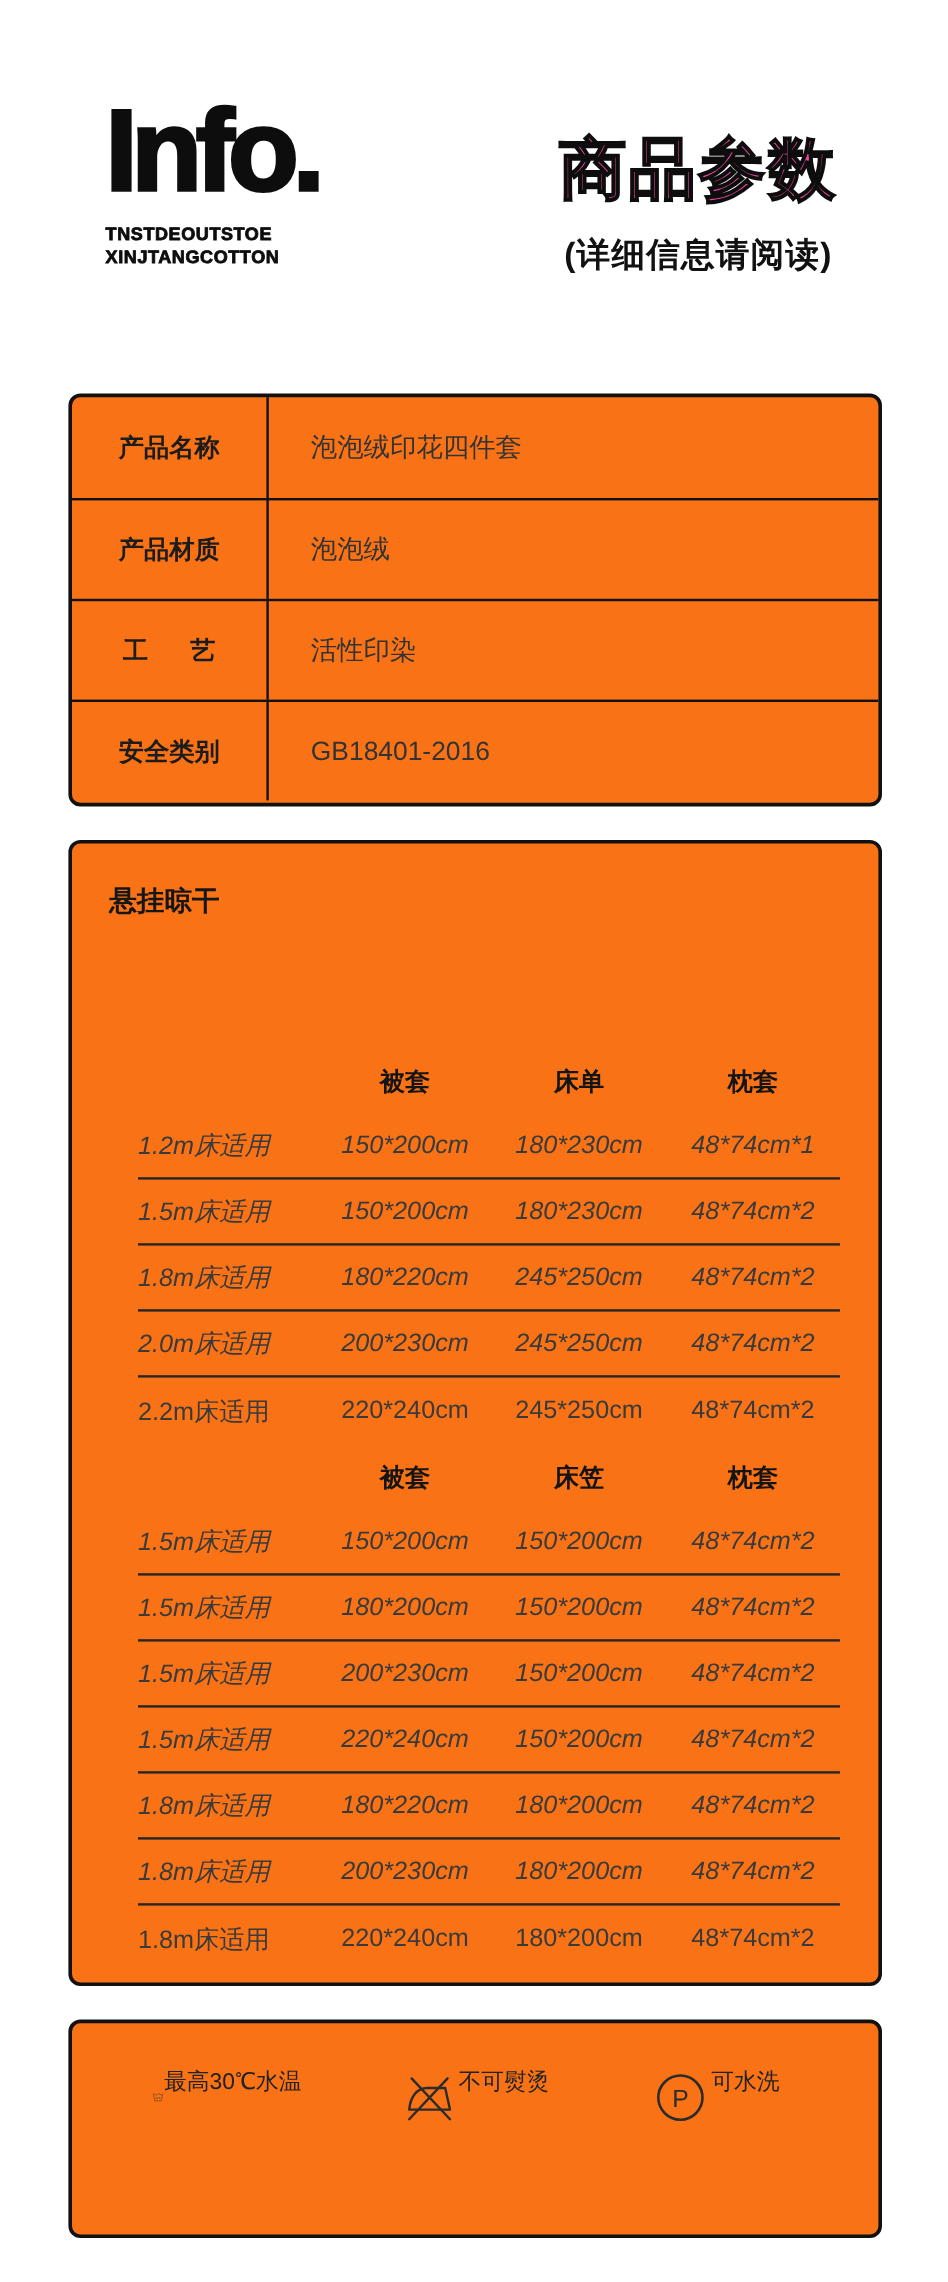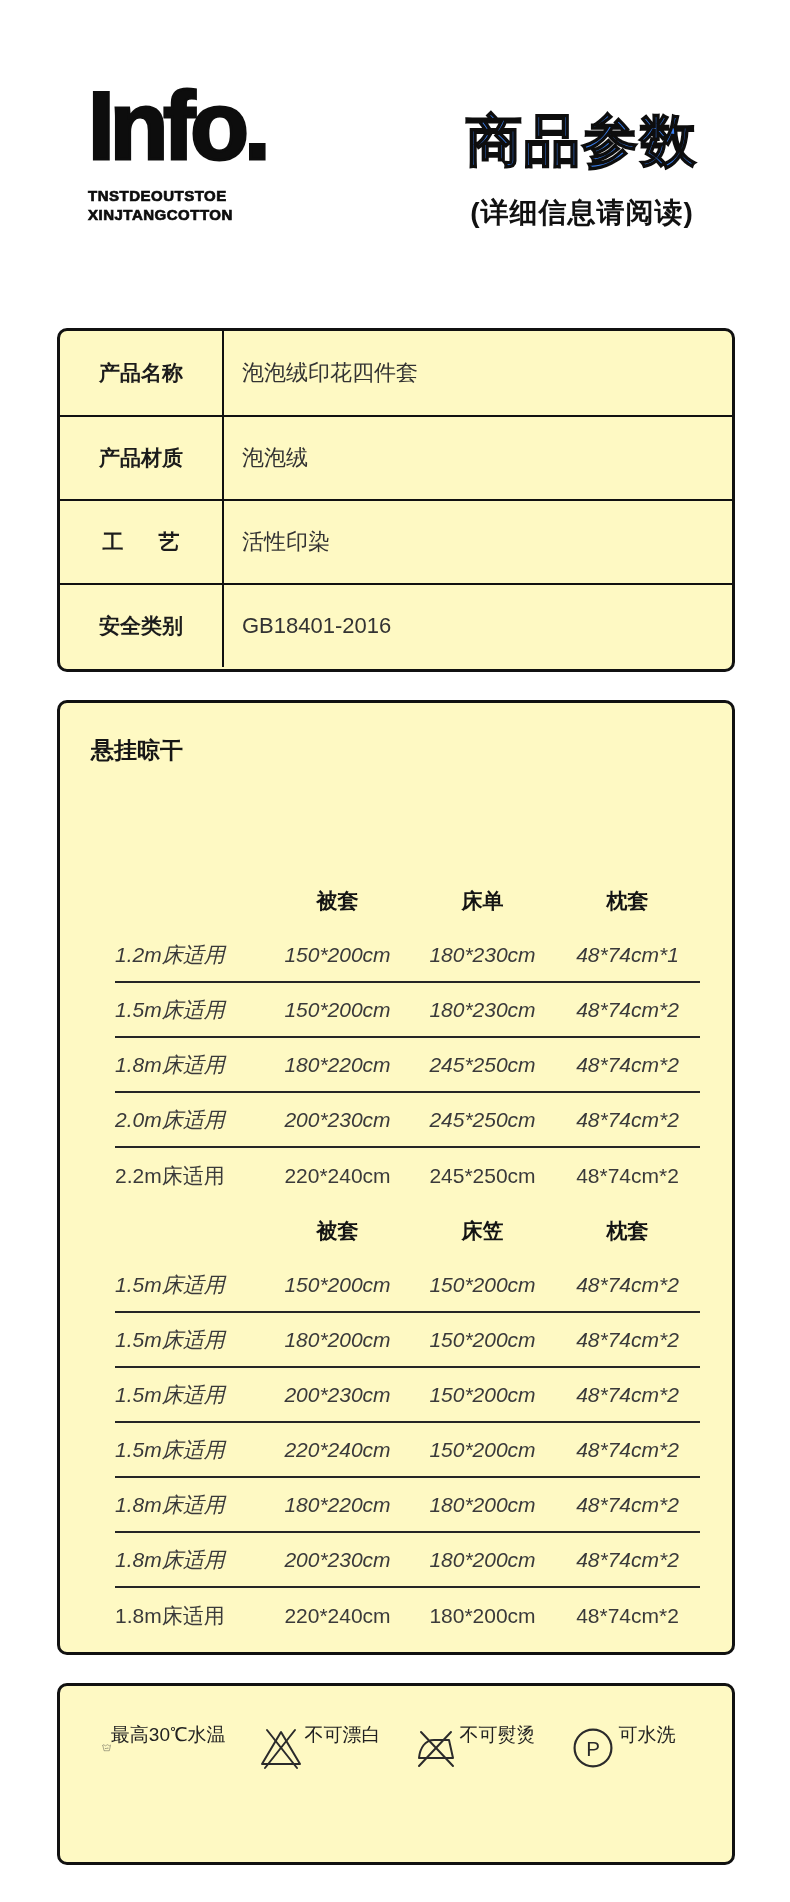--- a/index.html
+++ b/index.html
@@ -15,42 +15,42 @@
     font-size:96px; font-weight:900; letter-spacing:-5px; line-height:0.95;
     color:#0d0d0d; -webkit-text-stroke:3px #0d0d0d;
   }
   .logo-sub {
     margin-top:16px; font-size:15px; font-weight:800; line-height:1.25;
     letter-spacing:0.5px; color:#0d0d0d; -webkit-text-stroke:0.7px #0d0d0d;
   }
   .title-block { position:absolute; right:92px; top:104px; text-align:center; }
   .page-title {
     font-size:56px; font-weight:900; letter-spacing:2px;
-    color:#3b82f6; -webkit-text-stroke:1.6px #0d0d0d;
+    color:#ec4899; -webkit-text-stroke:1.6px #0d0d0d;
   }
   .page-subtitle {
     margin-top:14px; font-size:28px; font-weight:700; letter-spacing:1px; color:#111;
   }
   
   .box {
-    position:absolute; left:57px; width:678px; background:#fef9c3;
+    position:absolute; left:57px; width:678px; background:#f97316;
     border:3px solid #111; border-radius:10px;
   }
   
   .info-table {
     top:328px; height:344px;
     display:grid; grid-template-columns:164px 1fr; grid-auto-rows:84px;
   }
   .info-row { display:contents; }
   .info-row:not(:first-of-type) > div { border-top:2px solid #111; }
   .info-label {
     border-right:2px solid #111; display:flex; align-items:center; justify-content:center;
     font-weight:bold; font-size:21px; color:#1c1c1c; white-space:pre;
   }
-  .info-value { display:flex; align-items:center; padding-left:18px; font-size:22px; color:#333; }
+  .info-value { display:flex; align-items:center; padding-left:35px; font-size:22px; color:#333; }
   
   .specs-box { top:700px; height:955px; }
   .specs-title { position:absolute; left:31px; top:32px; font-size:23px; font-weight:800; color:#161616; }
   .spec-table { position:absolute; left:55px; top:170px; width:585px; }
   .srow { display:grid; grid-template-columns:150px 1fr 1fr 1fr; height:55px; align-items:center; }
   .srow span { text-align:center; font-size:21px; color:#3a3a3a; }
   .srow span:first-child { text-align:left; font-size:21px; }
   .srow.divider { border-bottom:2px solid #262626;font-style:italic; }
   .spec-head span { font-weight:bold; color:#141414; }
   
@@ -194,27 +194,20 @@
   <div class="care-item">
     <svg viewBox="0 0 48 48">
       <path class="ic" d="M3,10 Q8,4 13,10 Q18,16 23,10 Q28,4 33,10 Q38,16 43,10"></path>
       <path class="ic" d="M4.5,12 L10.5,38 L37.5,38 L43.5,12"></path>
       <text class="ic-txt" x="24" y="29" font-size="10" text-anchor="middle">30℃</text>
     </svg>
     <div class="care-label">最高30℃水温</div>
   </div>
   <div class="care-item">
     <svg viewBox="0 0 48 48">
-      <path class="ic" d="M24,8 L5,40 L43,40 Z"></path>
-      <path class="ic" d="M10,6 L40,44 M38,6 L8,44"></path>
-    </svg>
-    <div class="care-label">不可漂白</div>
-  </div>
-  <div class="care-item">
-    <svg viewBox="0 0 48 48">
       <path class="ic" d="M7,34 L41,34 L37,16 L22,16 C13,16 8,24 7,34 Z"></path>
       <path class="ic" d="M9,8 L41,42 M39,8 L7,42"></path>
     </svg>
     <div class="care-label">不可熨烫</div>
   </div>
   <div class="care-item">
     <svg viewBox="0 0 48 48">
       <circle class="ic" cx="24" cy="24" r="17"></circle>
       <text class="ic-txt" x="24" y="31" font-size="19" text-anchor="middle">P</text>
     </svg>

